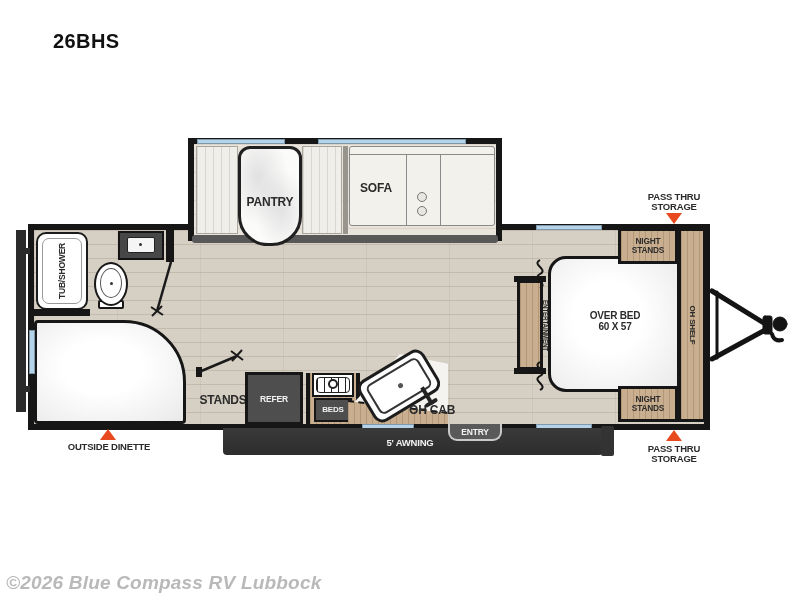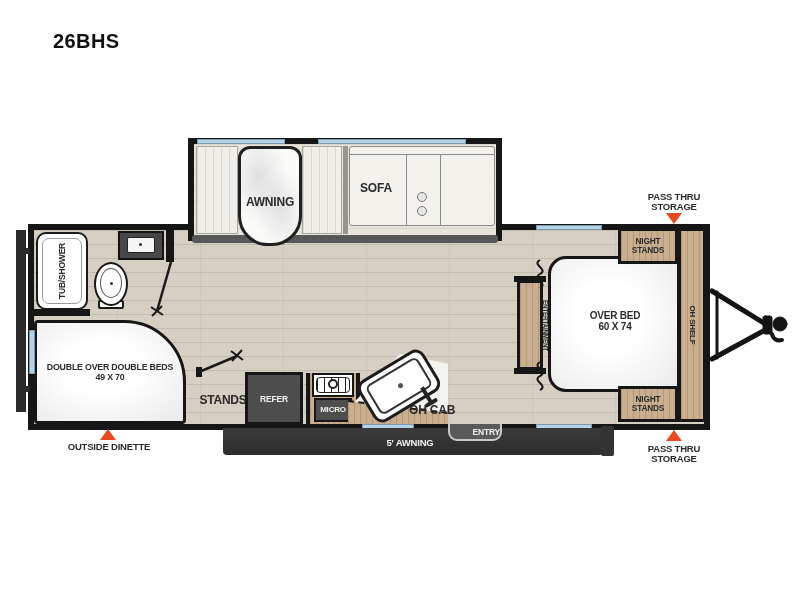--- a/index.html
+++ b/index.html
@@ -63,58 +63,54 @@
   <div class="window" style="left:318px;top:139px;width:148px;height:5px;"></div>
 
   <div class="wall" style="left:28px;top:224px;width:166px;height:6px;"></div>
   <div class="wall" style="left:496px;top:224px;width:214px;height:6px;"></div>
   <div class="wall" style="left:28px;top:224px;width:6px;height:206px;"></div>
   <div class="wall" style="left:704px;top:224px;width:6px;height:206px;"></div>
   <div class="wall" style="left:28px;top:424px;width:682px;height:6px;"></div>
   <div class="abs" style="left:192px;top:235px;width:306px;height:8px;background:#585858;border-radius:3px;"></div>
 
   <div class="marble" style="left:238px;top:146px;width:64px;height:100px;border-radius:12px 12px 30px 30px;"></div>
-  <div class="lbl" style="left:238px;top:197px;width:64px;">AWNING</div>
+  <div class="lbl" style="left:238px;top:197px;width:64px;">PANTRY</div>
 
   <div class="whitebox vflex" style="left:36px;top:232px;width:52px;height:78px;border-radius:10px;">
     <div class="abs" style="left:4px;top:4px;right:4px;bottom:4px;border:1.2px solid #9a9a9a;border-radius:7px;"></div>
     <span class="lbl" style="position:static;font-size:8.5px;transform:rotate(-90deg);white-space:nowrap;">TUB/SHOWER</span>
   </div>
   <div class="abs" style="left:118px;top:231px;width:46px;height:29px;background:#474747;border:2px solid #141414;box-sizing:border-box;">
     <div class="abs" style="left:7px;top:4px;width:28px;height:16px;background:#f5f5f5;border:1.5px solid #222;border-radius:2px;"></div>
     <div class="abs" style="left:19px;top:10px;width:3px;height:3px;background:#333;border-radius:50%;"></div>
   </div>
   <div class="abs" style="left:98px;top:300px;width:26px;height:9px;background:#fff;border:2px solid #181818;border-radius:2px;box-sizing:border-box;"></div>
   <div class="abs" style="left:94px;top:262px;width:34px;height:44px;background:#fff;border:2.5px solid #181818;border-radius:50%;box-sizing:border-box;">
     <div class="abs" style="left:4px;top:4px;right:4px;bottom:6px;border:1.5px solid #555;border-radius:50%;"></div>
     <div class="abs" style="left:14px;top:18px;width:3px;height:3px;background:#333;border-radius:50%;"></div>
   </div>
   <div class="wall" style="left:166px;top:228px;width:8px;height:34px;"></div>
   <div class="wall" style="left:34px;top:309px;width:56px;height:7px;"></div>
 
   <div class="bedwhite" style="left:34px;top:320px;width:152px;height:104px;border-radius:4px 62px 4px 4px;"></div>
-  <div class="lbl" style="left:40px;top:362px;width:140px;font-size:8.8px;">
-    <span style="display:block;">DOUBLE OVER DOUBLE BEDS</span>
-    <span style="display:block;">49 X 70</span>
-  </div>
 
   <div class="lbl" style="left:196px;top:395px;width:54px;">STANDS</div>
   <div class="wall" style="left:196px;top:367px;width:6px;height:10px;"></div>
 
   <div class="dark vflex" style="left:245px;top:372px;width:58px;height:53px;">
     <span class="lbl light" style="position:static;font-size:8.5px;">REFER</span>
   </div>
   <div class="wood" style="left:306px;top:373px;width:54px;height:51px;border-width:0 4px 0 4px;"></div>
   <div class="abs" style="left:312px;top:373px;width:42px;height:24px;background:#fff;border:2px solid #161616;box-sizing:border-box;">
     <div class="abs" style="left:2px;top:2px;right:2px;bottom:2px;border:1.5px solid #222;border-radius:4px;
                 background-image:repeating-linear-gradient(to right,#222 0 1.5px,transparent 1.5px 7px);"></div>
     <div class="abs" style="left:14px;top:4px;width:10px;height:10px;background:#fff;border:2px solid #222;border-radius:50%;"></div>
   </div>
   <div class="dark vflex" style="left:314px;top:398px;width:38px;height:24px;border-width:2px;">
-    <span class="lbl light" style="position:static;font-size:8px;">MICRO</span>
+    <span class="lbl light" style="position:static;font-size:8px;">BEDS</span>
   </div>
 
   <div class="abs" style="left:352px;top:354px;width:96px;height:70px;background:#f5f3ef;
               clip-path:polygon(0 72%,50% 0,100% 14%,100% 100%,0 100%);"></div>
   <div class="abs" style="left:348px;top:396px;width:100px;height:28px;background-color:var(--cabinet-wood,#c9af90);
               background-image:repeating-linear-gradient(to right,rgba(118,88,56,.28) 0 1px,transparent 1px 6px);
               clip-path:polygon(0 18%,100% 62%,100% 100%,0 100%);"></div>
   <div class="abs" style="left:348px;top:400px;width:100px;height:0;border-top:2px dashed #161616;transform:rotate(6.8deg);transform-origin:left center;"></div>
   <div class="abs" style="left:361px;top:362px;width:76px;height:48px;background:#fdfdfd;border:3.5px solid #1c1c1c;border-radius:10px;
               box-sizing:border-box;transform:rotate(-31deg);">
@@ -132,21 +128,21 @@
       <span class="lbl" style="position:static;font-size:6.3px;line-height:7px;transform:rotate(90deg);">ENTERTAINMENT</span>
     </div>
     <div class="vflex" style="flex:1;">
       <span class="lbl" style="position:static;font-size:6.3px;line-height:7px;transform:rotate(90deg);">CENTER</span>
     </div>
   </div>
 
   <div class="bedwhite" style="left:548px;top:256px;width:132px;height:136px;border-radius:18px 4px 4px 18px;"></div>
   <div class="lbl" style="left:560px;top:310px;width:110px;font-size:10px;line-height:11px;">
     <span style="display:block;">OVER BED</span>
-    <span style="display:block;">60 X 74</span>
+    <span style="display:block;">60 X 57</span>
   </div>
   <div class="wood vflex" style="left:618px;top:228px;width:60px;height:36px;">
     <div class="lbl" style="position:static;font-size:8.3px;line-height:9px;">
       <span style="display:block;">NIGHT</span>
       <span style="display:block;">STANDS</span>
     </div>
   </div>
   <div class="wood vflex" style="left:618px;top:386px;width:60px;height:36px;">
     <div class="lbl" style="position:static;font-size:8.3px;line-height:9px;">
       <span style="display:block;">NIGHT</span>
@@ -187,32 +183,33 @@
       <line x1="717" y1="292" x2="717" y2="358" stroke-width="3"></line>
       <rect x="763" y="316" width="9" height="18" fill="#141414" rx="2"></rect>
       <circle cx="780" cy="324" r="7" fill="#141414"></circle>
       <path d="M772,334 q2,8 10,6" stroke-width="4"></path>
     </g>
   </svg>
 
   <div class="abs" style="left:223px;top:428px;width:380px;height:27px;background:linear-gradient(var(--awning-dark,#3a3a3a),#2d2d2d);border-radius:0 0 4px 4px;"></div>
   <div class="lbl light" style="left:330px;top:438px;width:160px;font-size:9.5px;">5' AWNING</div>
   <div class="abs" style="left:601px;top:426px;width:13px;height:30px;background:#333;border-radius:2px;"></div>
-  <div class="abs vflex" style="left:448px;top:424px;width:54px;height:17px;background:#5a5a5a;border:2px solid #c9c9c9;border-top:none;border-radius:0 0 9px 9px;justify-content:flex-end;">
+  <div class="abs vflex" style="left:448px;top:424px;width:54px;height:17px;background:#5a5a5a;border:2px solid #c9c9c9;border-top:none;border-radius:0 0 9px 9px;">
     <span class="lbl light" style="position:static;font-size:8.5px;">ENTRY</span>
   </div>
 
   <div class="lbl" style="left:634px;top:192px;width:80px;font-size:9.5px;line-height:10px;">
     <span style="display:block;">PASS THRU</span>
     <span style="display:block;">STORAGE</span>
   </div>
   <div class="tri down" style="left:666px;top:213px;"></div>
 
   <div class="tri up" style="left:666px;top:430px;"></div>
   <div class="lbl" style="left:634px;top:444px;width:80px;font-size:9.5px;line-height:10px;">
     <span style="display:block;">PASS THRU</span>
     <span style="display:block;">STORAGE</span>
   </div>
 
   <div class="tri up" style="left:100px;top:429px;"></div>
   <div class="lbl" style="left:44px;top:442px;width:130px;font-size:9.5px;">OUTSIDE DINETTE</div>
 
+  <div class="abs" style="left:6px;top:572px;font-size:19px;font-weight:bold;font-style:italic;color:#b9b9b9;letter-spacing:.2px;">©2026 Blue Compass RV Lubbock</div>
 </div>
 
 </body></html>

